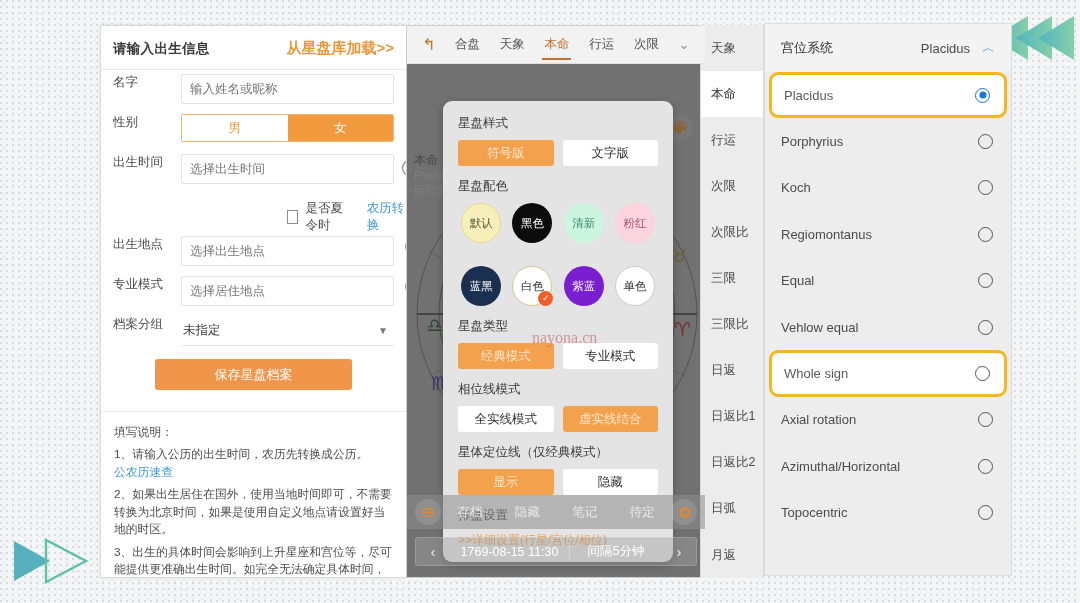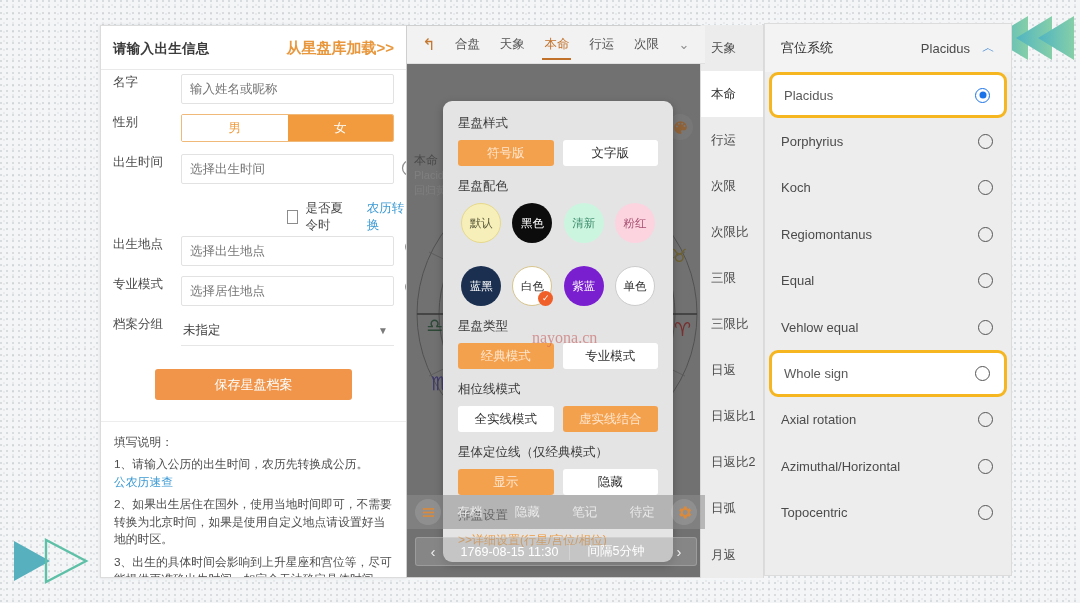--- a/index.html
+++ b/index.html
@@ -91,21 +91,21 @@
   .cbox {
     width: 14px; height: 14px;
     border: 1.6px solid #8c8c8c; background: #fff;
     margin-right: 7px;
   }
   .cbox-label { font-size: 12.5px; color: #4a4a4a; margin-right: 12px; }
   .lunar-link { font-size: 12.5px; color: #3c9ad4; cursor: pointer; }
 
   .save-btn {
     display: block;
-    margin: 17px auto 0 auto;
+    margin: 7px auto 0 auto;
     width: 197px; height: 31px;
     background: #f0954a; color: #fff;
     border: none; border-radius: 3px;
     font-size: 13px; font-family: inherit;
     cursor: pointer;
   }
 
   .notes {
     padding: 12px 13px 0 13px;
     border-top: 1px solid #ededed;

